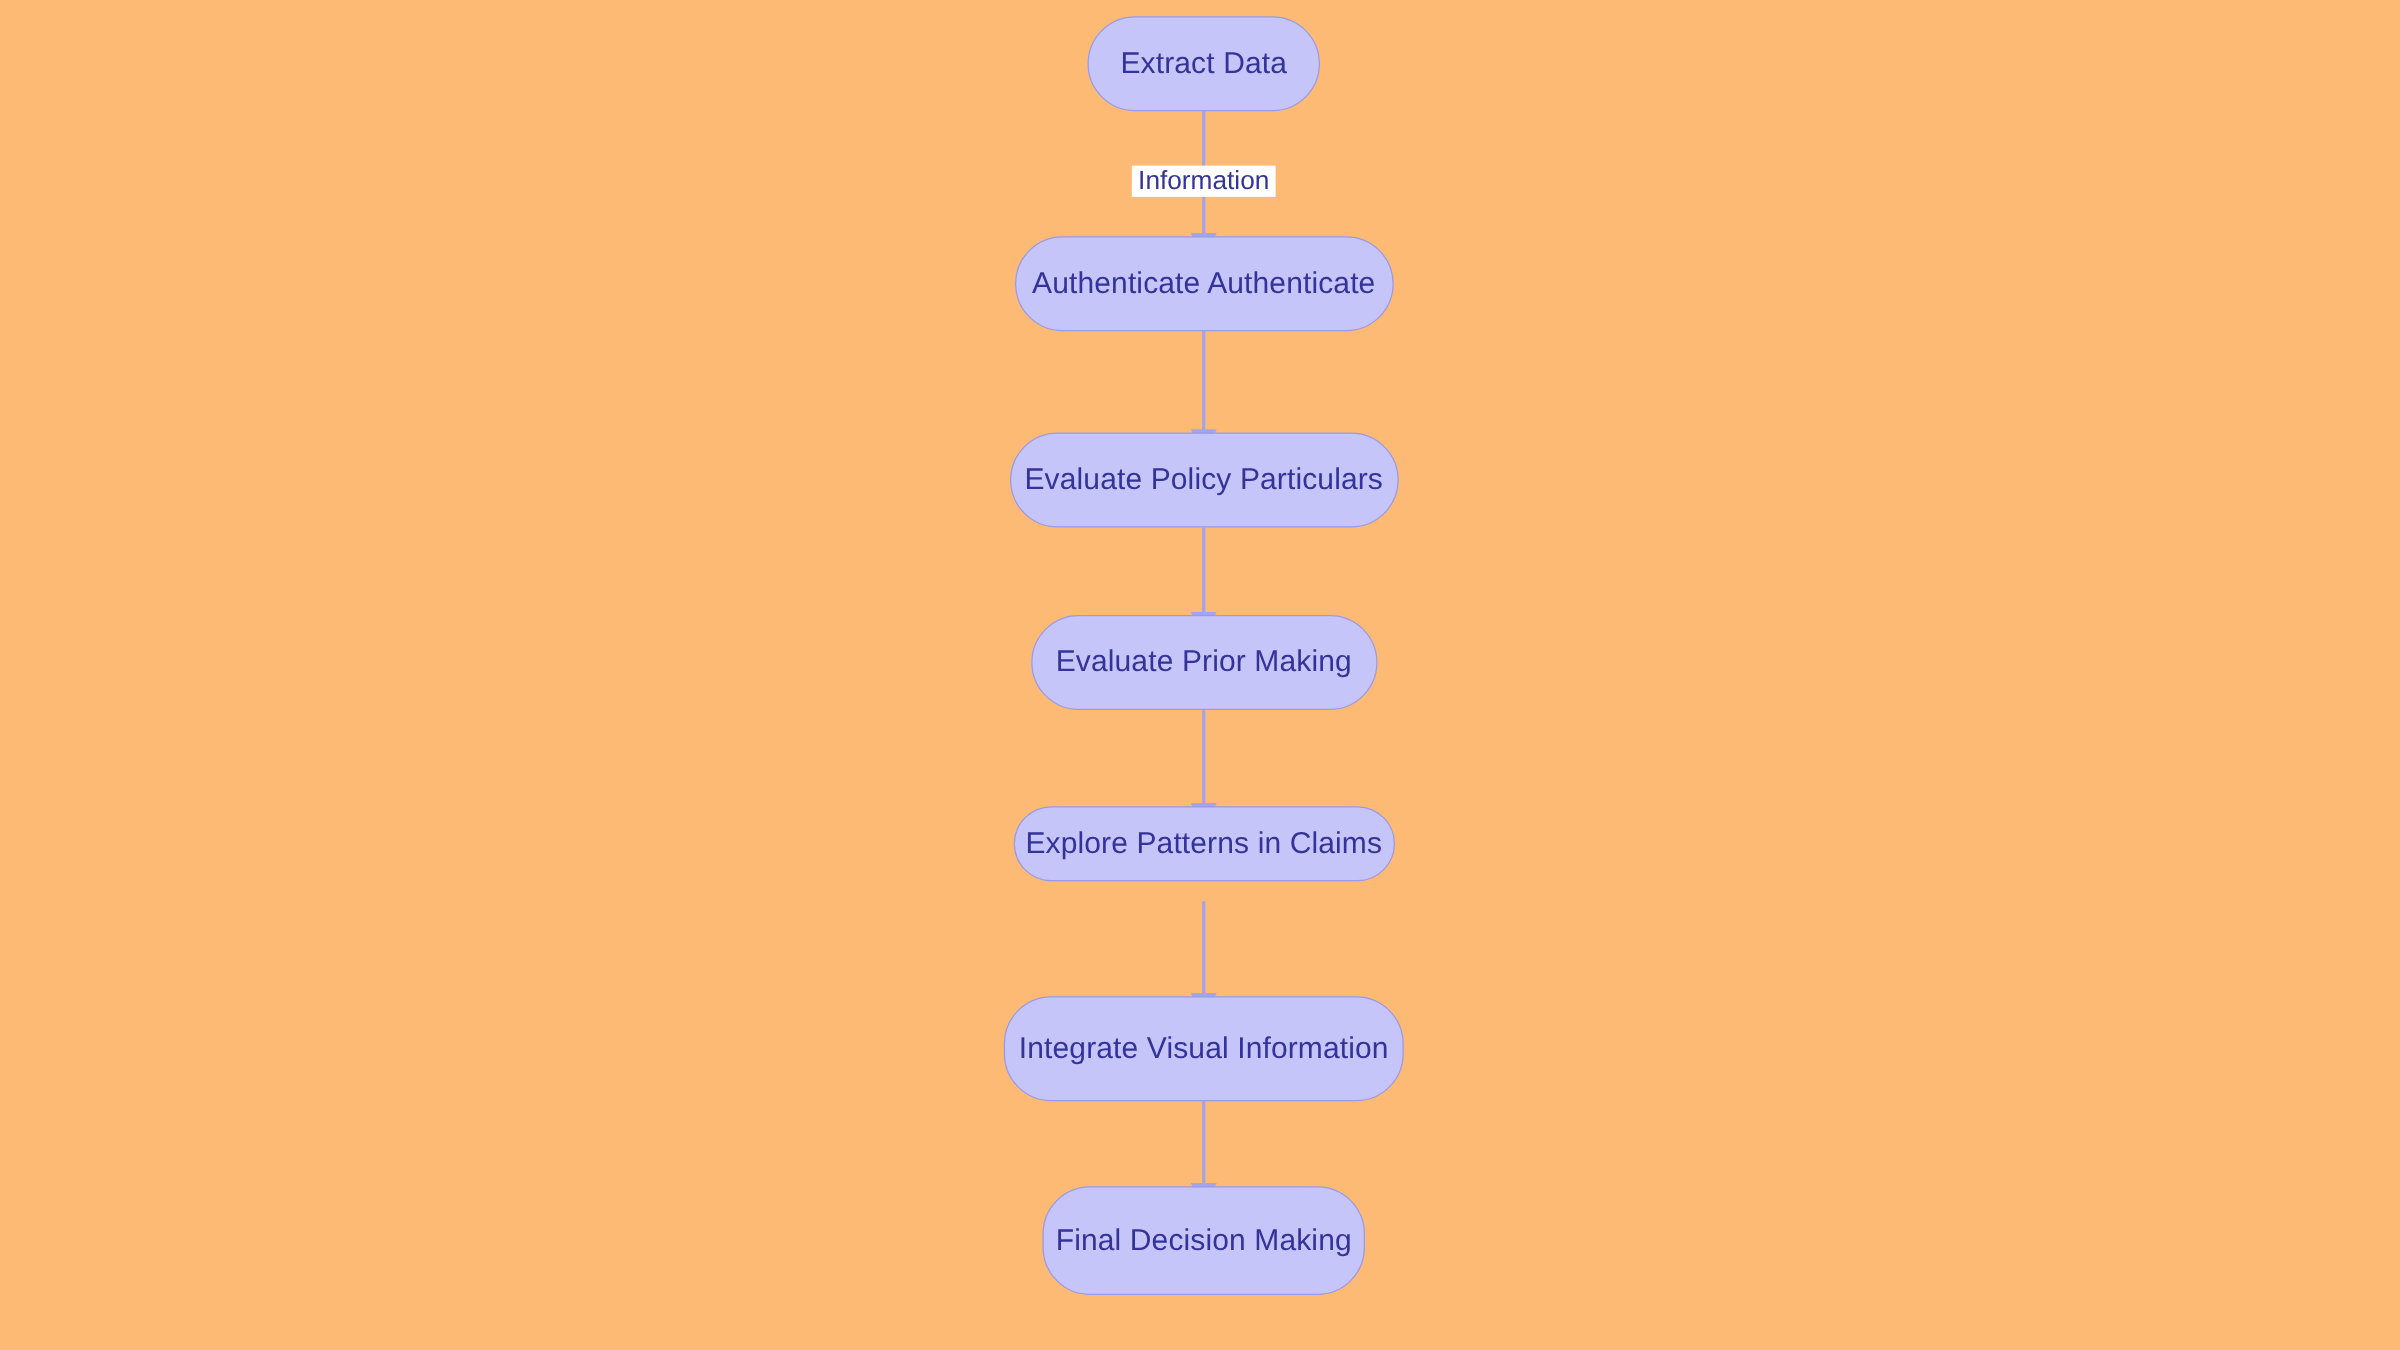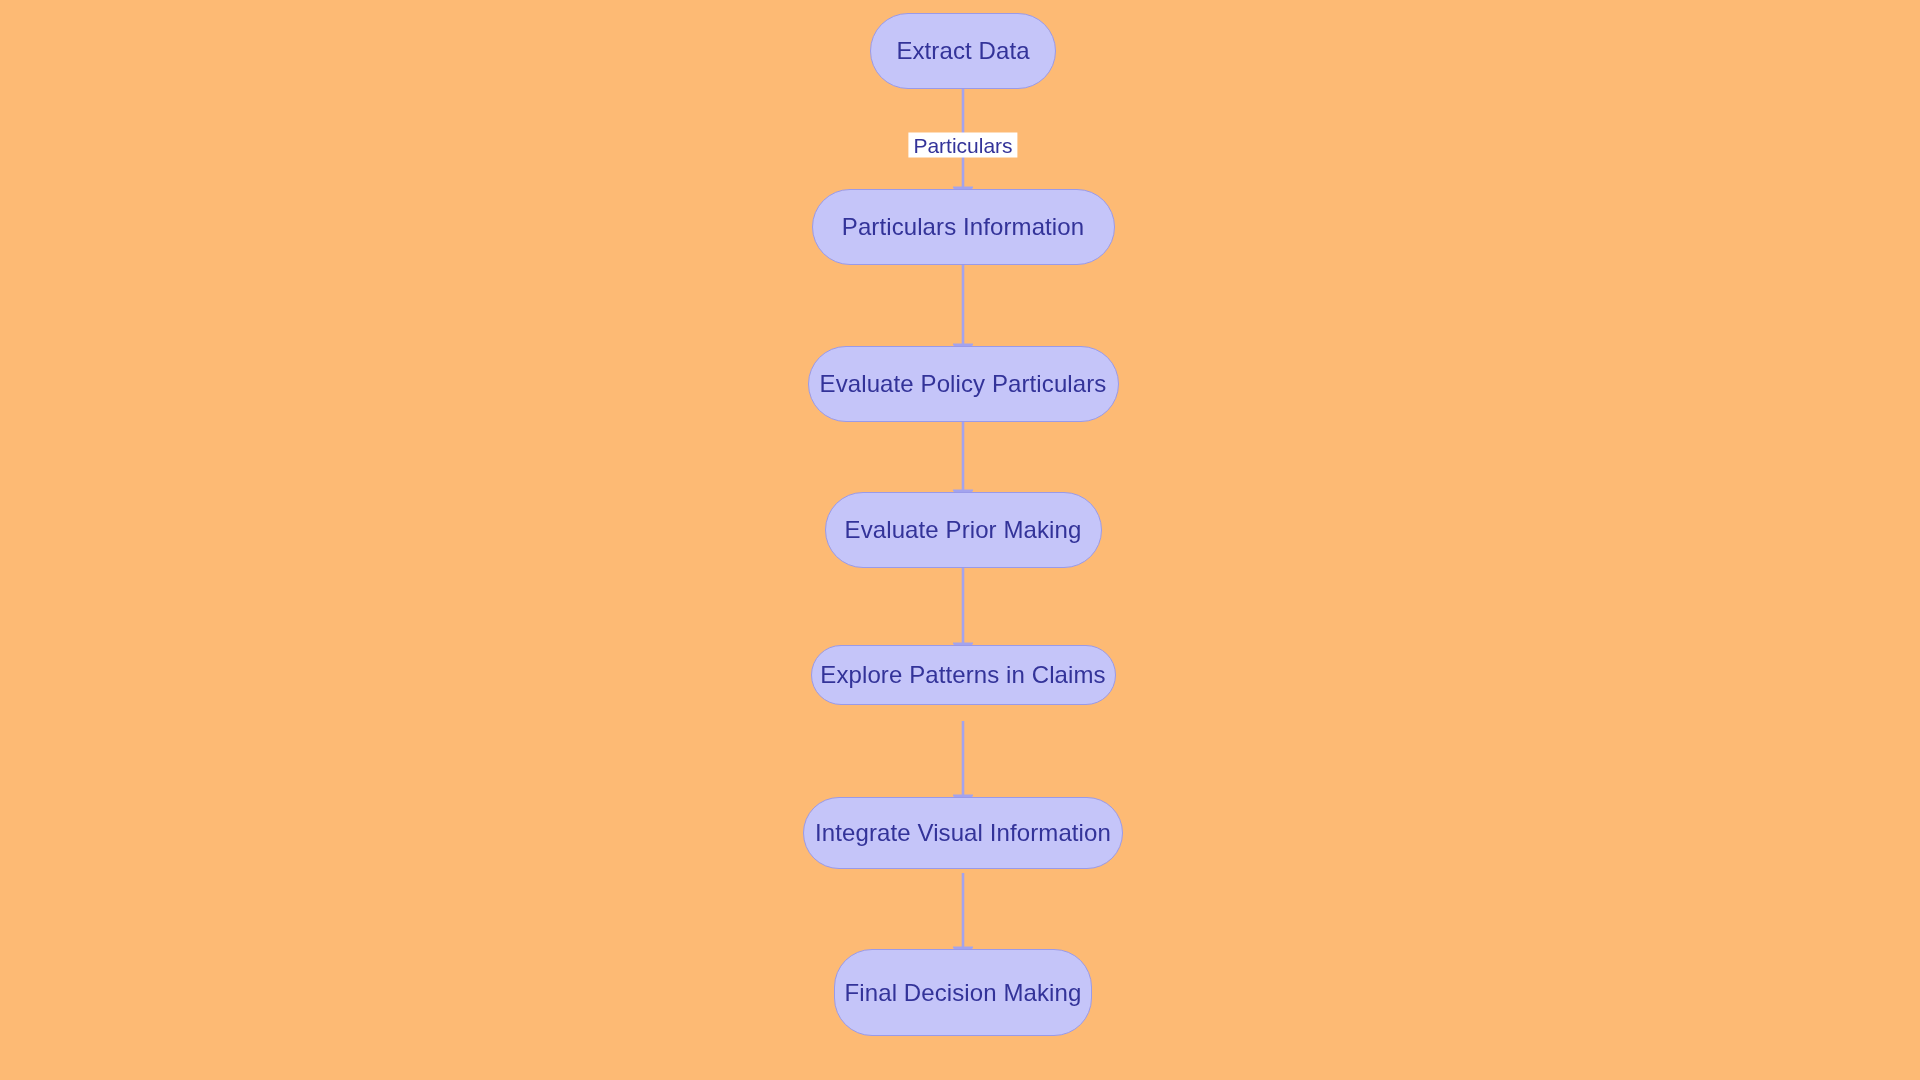--- a/index.html
+++ b/index.html
@@ -76,24 +76,24 @@
         <line x1="963" y1="265" x2="963" y2="346" stroke="#a3a3ee" stroke-width="2.6" marker-end="url(#arrowhead)"></line>
         <line x1="963" y1="422" x2="963" y2="492" stroke="#a3a3ee" stroke-width="2.6" marker-end="url(#arrowhead)"></line>
         <line x1="963" y1="568" x2="963" y2="645" stroke="#a3a3ee" stroke-width="2.6" marker-end="url(#arrowhead)"></line>
         <line x1="963" y1="721" x2="963" y2="797" stroke="#a3a3ee" stroke-width="2.6" marker-end="url(#arrowhead)"></line>
         <line x1="963" y1="873" x2="963" y2="949" stroke="#a3a3ee" stroke-width="2.6" marker-end="url(#arrowhead)"></line>
       </g>
   </svg>
 
   <div id="nodes-group">
       <div class="node" style="left: 870px; top: 13px; width: 186px; height: 76px; border-radius: 38px; background: rgb(197, 197, 249); border-color: rgb(154, 154, 232); color: rgb(51, 51, 153);">Extract Data</div>
-      <div class="node" style="left: 811.5px; top: 189px; width: 303px; height: 76px; border-radius: 38px; background: rgb(197, 197, 249); border-color: rgb(154, 154, 232); color: rgb(51, 51, 153);">Particulars Information</div>
+      <div class="node" style="left: 811.5px; top: 189px; width: 303px; height: 76px; border-radius: 38px; background: rgb(197, 197, 249); border-color: rgb(154, 154, 232); color: rgb(51, 51, 153);">Authenticate Authenticate</div>
       <div class="node" style="left: 807.5px; top: 346px; width: 311px; height: 76px; border-radius: 38px; background: rgb(197, 197, 249); border-color: rgb(154, 154, 232); color: rgb(51, 51, 153);">Evaluate Policy Particulars</div>
       <div class="node" style="left: 824.5px; top: 492px; width: 277px; height: 76px; border-radius: 38px; background: rgb(197, 197, 249); border-color: rgb(154, 154, 232); color: rgb(51, 51, 153);">Evaluate Prior Making</div>
       <div class="node" style="left: 810.5px; top: 645px; width: 305px; height: 60px; border-radius: 38px; background: rgb(197, 197, 249); border-color: rgb(154, 154, 232); color: rgb(51, 51, 153);">Explore Patterns in Claims</div>
-      <div class="node" style="left: 803px; top: 797px; width: 320px; height: 72px; border-radius: 38px; background: rgb(197, 197, 249); border-color: rgb(154, 154, 232); color: rgb(51, 51, 153);">Integrate Visual Information</div>
+      <div class="node" style="left: 803px; top: 797px; width: 320px; height: 84px; border-radius: 38px; background: rgb(197, 197, 249); border-color: rgb(154, 154, 232); color: rgb(51, 51, 153);">Integrate Visual Information</div>
       <div class="node" style="left: 834px; top: 949px; width: 258px; height: 87px; border-radius: 38px; background: rgb(197, 197, 249); border-color: rgb(154, 154, 232); color: rgb(51, 51, 153);">Final Decision Making</div>
     </div>
   <div id="edge-labels-group">
-      <div class="edge-label" style="left: 963px; top: 145px; color: rgb(51, 51, 153); background: rgb(255, 255, 255);">Particulars</div>
+      <div class="edge-label" style="left: 963px; top: 145px; color: rgb(51, 51, 153); background: rgb(255, 255, 255);">Information</div>
     </div>
 
 </div>
 
 </body></html>

